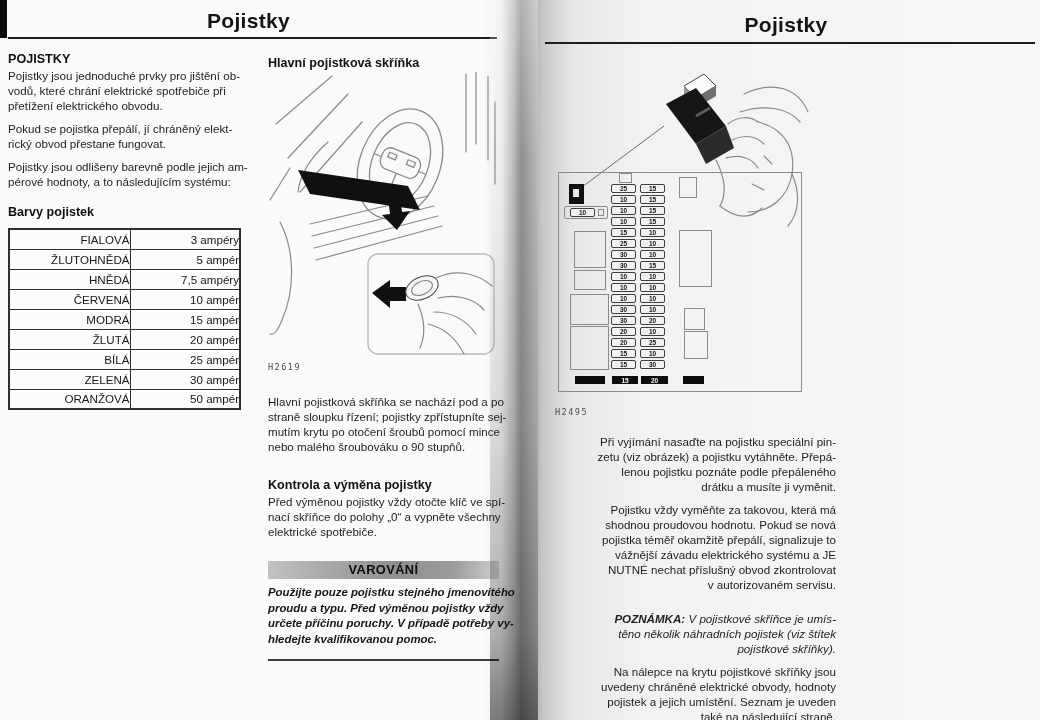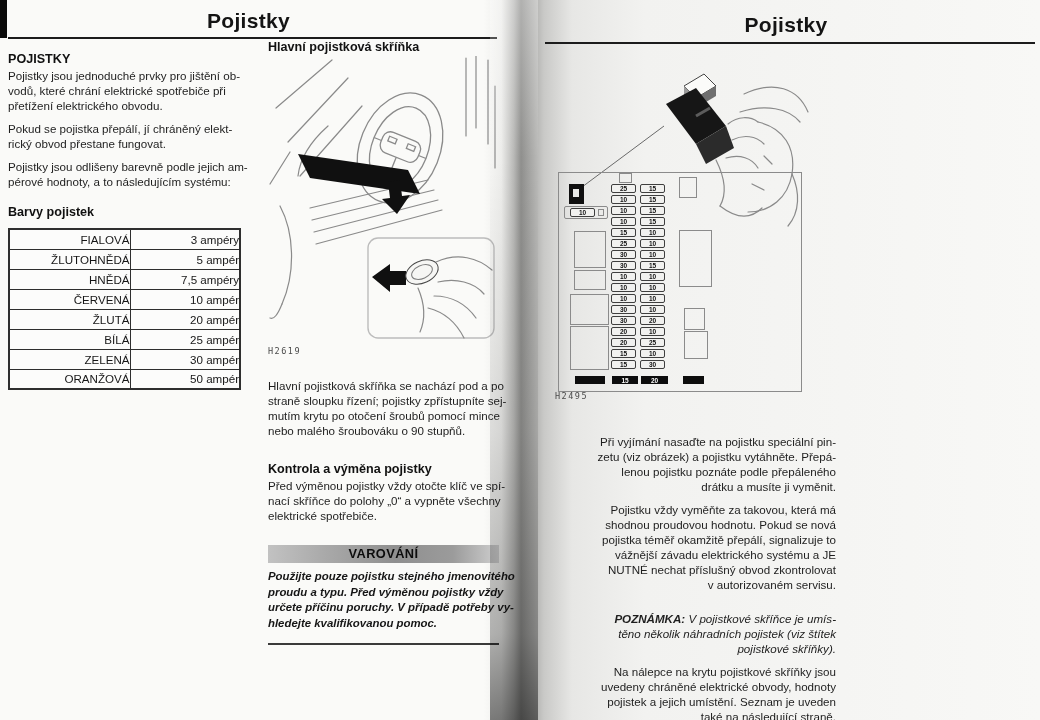--- a/index.html
+++ b/index.html
@@ -28,23 +28,23 @@
 
   .col1 { position:absolute; left:8px; top:52px; width:242px; }
   .col1 .p2 { margin-top:8px; }
   .h-barvy { margin-top:16px; }
 
   table.color-table { margin-top:9px; border-collapse:collapse; border:2px solid #2e2e2e; background:rgba(255,255,255,.4);text-align:right; }
   table.color-table td { border:1px solid #2e2e2e; height:20px; font-size:11.6px; padding:0 0 0 11px; color:#161616; }
   table.color-table td:first-child { width:121px; }
   table.color-table td:last-child { width:110px;padding-left:36px; }
 
-  .col2 { position:absolute; left:268px; top:40px; width:231px; }
+  .col2 { position:absolute; left:268px; top:56px; width:231px; }
   .fig1 { display:block; margin-top:2px; }
-  .fig-label { font-family:"DejaVu Sans Mono", monospace; font-size:8.5px; letter-spacing:1.5px; color:#4a4a4a; }
+  .fig-label { font-family:"DejaVu Sans Mono", monospace; font-size:8.5px; letter-spacing:1.5px; color:#4a4a4a;margin-top:16px; }
   .col2 .fig-label { margin-top:2px; }
   .col2 .p-main { margin-top:22px; }
   .col2 .h-kontrola { margin-top:24px; }
   .col2 .p-kontrola { margin-top:2px; }
 
   .warning { margin-top:12px; border-bottom:2px solid #3a3a3a; padding-bottom:12px; }
   .warning-bar { height:18px; text-align:center; font-size:12.8px; font-weight:bold; line-height:18px; letter-spacing:.4px; color:#0c0c0c;
     background:linear-gradient(90deg,#c2c2c2 0%,#a9a9a9 25%,#8f8f8f 55%,#9b9b9b 80%,#cfcfcf 100%);margin-top:22px; }
   .warning-body { margin-top:6px; font-size:11.4px; line-height:15.5px; font-weight:bold; font-style:italic; color:#161616; }
 
@@ -107,20 +107,24 @@
               <td>ŽLUTOHNĚDÁ</td>
               <td>5 ampér</td>
             </tr>
             <tr>
               <td>HNĚDÁ</td>
               <td>7,5 ampéry</td>
             </tr>
             <tr>
               <td>ČERVENÁ</td>
               <td>10 ampér</td>
+            </tr>
+            <tr>
+              <td>MODRÁ</td>
+              <td>15 ampér</td>
             </tr>
             <tr>
               <td>ŽLUTÁ</td>
               <td>20 ampér</td>
             </tr>
             <tr>
               <td>BÍLÁ</td>
               <td>25 ampér</td>
             </tr>
             <tr>

